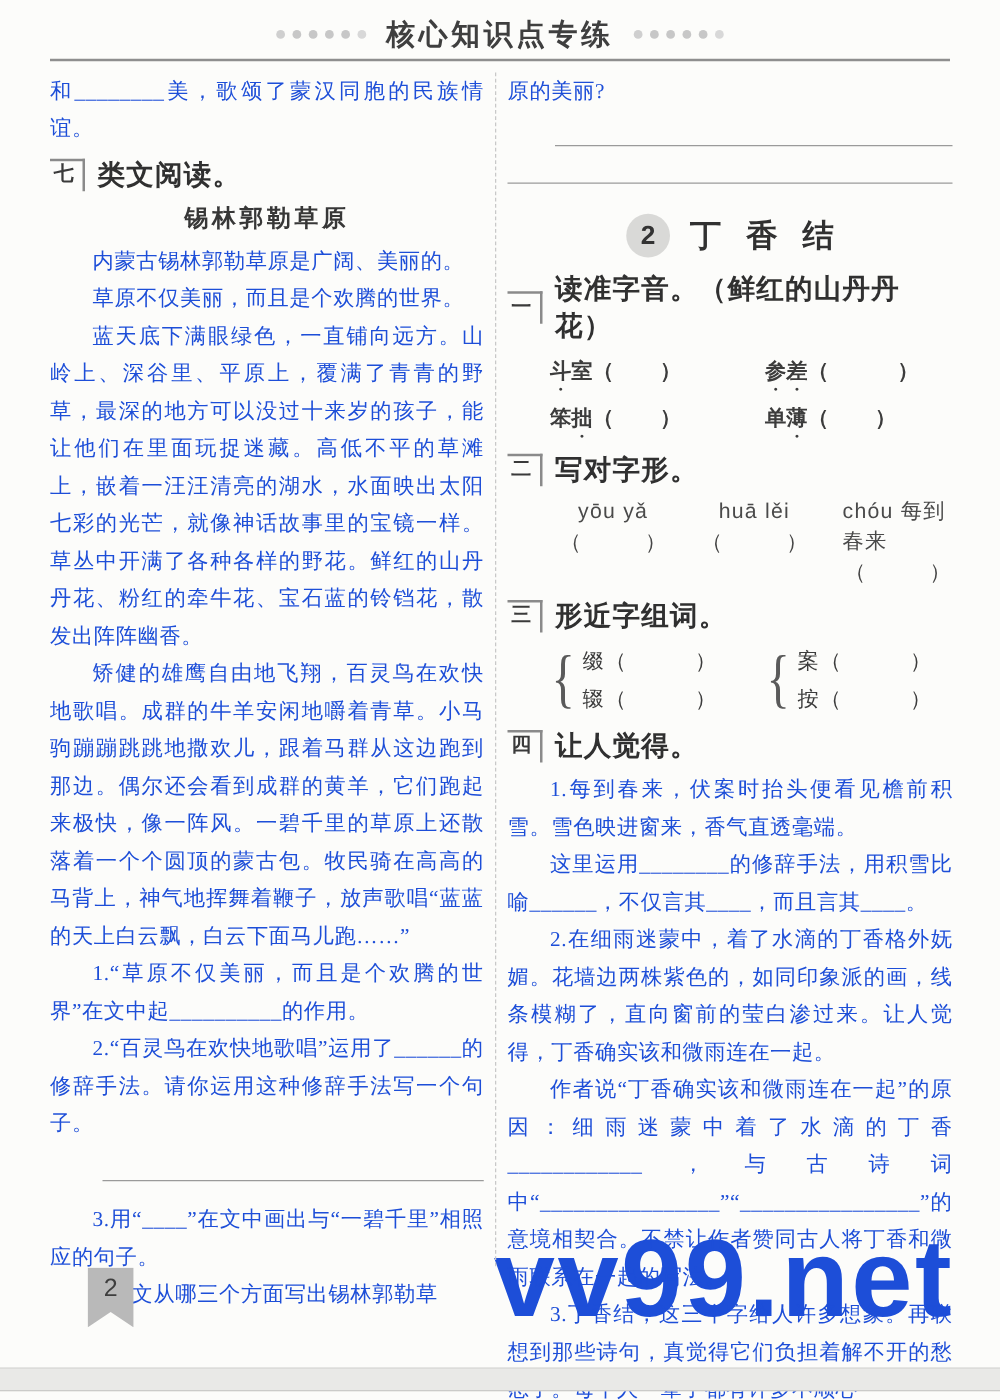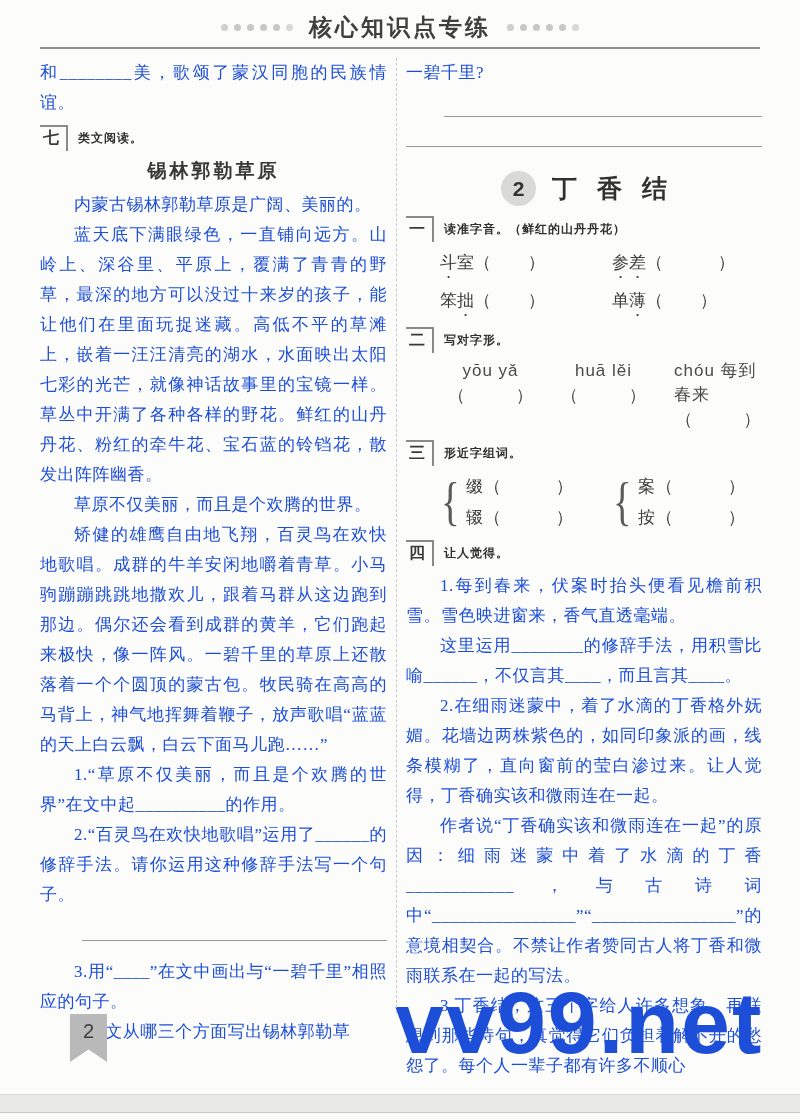--- a/index.html
+++ b/index.html
@@ -29,41 +29,41 @@
 
   .body-text { margin:0; font-size:17px; line-height:30px; text-align:justify;
     letter-spacing:0.5px; color:#1d4ed8; }
   .indent { text-indent:2em; }
 
   .sec-head { display:flex; align-items:center; gap:10px; margin:7px 0 5px;
     font-family:"Liberation Sans", sans-serif; }
   .marker { font-weight:bold; font-size:16px; color:#3a3a3a; line-height:1.25;
     border-top:2px solid #8a8a8a; border-right:2px solid #8a8a8a;
     padding:1px 7px 3px 3px; }
-  .sec-title { font-weight:bold; font-size:12px; color:#303030; letter-spacing:1px; }
+  .sec-title { font-weight:bold; font-size:22px; color:#303030; letter-spacing:1px; }
 
   .passage-title { text-align:center; font-size:19px; font-weight:bold;
     letter-spacing:3px; margin:7px 0 6px; color:#373737; }
 
   .ans-line { border-bottom:1.5px solid #9a9a9a; height:0; }
   .left-ans { margin:30px 0 16px 42px; }
   .ra1 { margin:28px 0 0 38px; }
   .ra2 { margin:29px 0 0 0; }
 
   
   .lesson-head { display:flex; justify-content:center; align-items:center;
     gap:16px; margin:24px 0 10px; }
   .lesson-num { width:35px; height:35px; border-radius:50%; background:#d9d9d7;
     color:#333; font-size:21px; font-weight:bold; display:flex; align-items:center;
     justify-content:center; font-family:"Liberation Sans", sans-serif; }
   .lesson-title { font-size:25px; font-weight:bold; letter-spacing:0.8em;
     margin-right:-0.8em; color:#313131; white-space:nowrap; }
 
   
-  .word-row { display:flex; margin:3px 0 2px 34px; font-size:17px; line-height:31px; }
+  .word-row { display:flex; margin:3px 0 2px 34px; font-size:17px; line-height:31px;font-weight:bold; }
   .word-item:first-child { width:172px; }
   .blank-paren { letter-spacing:1px; }
   .emdot { -webkit-text-emphasis: dot #3c3c3c; -webkit-text-emphasis-position: under left;
     text-emphasis: dot #3c3c3c; text-emphasis-position: under left; }
 
   
   .pinyin-row { display:flex; gap:28px; margin:6px 0 4px 42px; }
   .pinyin-item { display:flex; flex-direction:column; align-items:center; }
   .pinyin { font-family:"Liberation Sans", sans-serif; font-size:17px;
     color:#4a4a4a; letter-spacing:1px; line-height:24px; }
@@ -124,37 +124,37 @@
       <p class="body-text">和________美，歌颂了蒙汉同胞的民族情谊。</p>
 
       <div class="sec-head">
         <span class="marker">七</span>
         <span class="sec-title">类文阅读。</span>
       </div>
 
       <div class="passage-title">锡林郭勒草原</div>
 
       <p class="body-text indent">内蒙古锡林郭勒草原是广阔、美丽的。</p>
+      <p class="body-text indent">草原不仅美丽，而且是个欢腾的世界。</p>
       <p class="body-text indent">蓝天底下满眼绿色，一直铺向远方。山岭上、深谷里、平原上，覆满了青青的野草，最深的地方可以没过十来岁的孩子，能让他们在里面玩捉迷藏。高低不平的草滩上，嵌着一汪汪清亮的湖水，水面映出太阳七彩的光芒，就像神话故事里的宝镜一样。草丛中开满了各种各样的野花。鲜红的山丹丹花、粉红的牵牛花、宝石蓝的铃铛花，散发出阵阵幽香。</p>
-      <p class="body-text indent">草原不仅美丽，而且是个欢腾的世界。</p>
       <p class="body-text indent">矫健的雄鹰自由地飞翔，百灵鸟在欢快地歌唱。成群的牛羊安闲地嚼着青草。小马驹蹦蹦跳跳地撒欢儿，跟着马群从这边跑到那边。偶尔还会看到成群的黄羊，它们跑起来极快，像一阵风。一碧千里的草原上还散落着一个个圆顶的蒙古包。牧民骑在高高的马背上，神气地挥舞着鞭子，放声歌唱“蓝蓝的天上白云飘，白云下面马儿跑……”</p>
 
       <p class="body-text indent">1.“草原不仅美丽，而且是个欢腾的世界”在文中起__________的作用。</p>
       <p class="body-text indent">2.“百灵鸟在欢快地歌唱”运用了______的修辞手法。请你运用这种修辞手法写一个句子。</p>
 
       <div class="ans-line left-ans"></div>
 
       <p class="body-text indent">3.用“____”在文中画出与“一碧千里”相照应的句子。</p>
       <p class="body-text indent">4.短文从哪三个方面写出锡林郭勒草</p>
     </div>
 
     <div class="divider"></div>
 
     <div class="col-right">
-      <p class="body-text">一碧千里?</p>
+      <p class="body-text">原的美丽?</p>
 
       <div class="ans-line ra1"></div>
       <div class="ans-line ra2"></div>
 
       <div class="lesson-head">
         <span class="lesson-num">2</span>
         <span class="lesson-title">丁香结</span>
       </div>
 
       <div class="sec-head">

